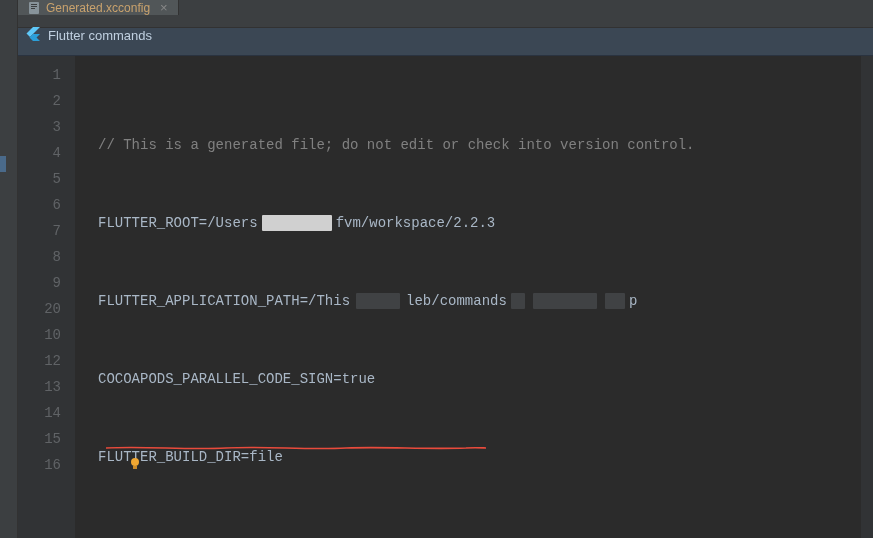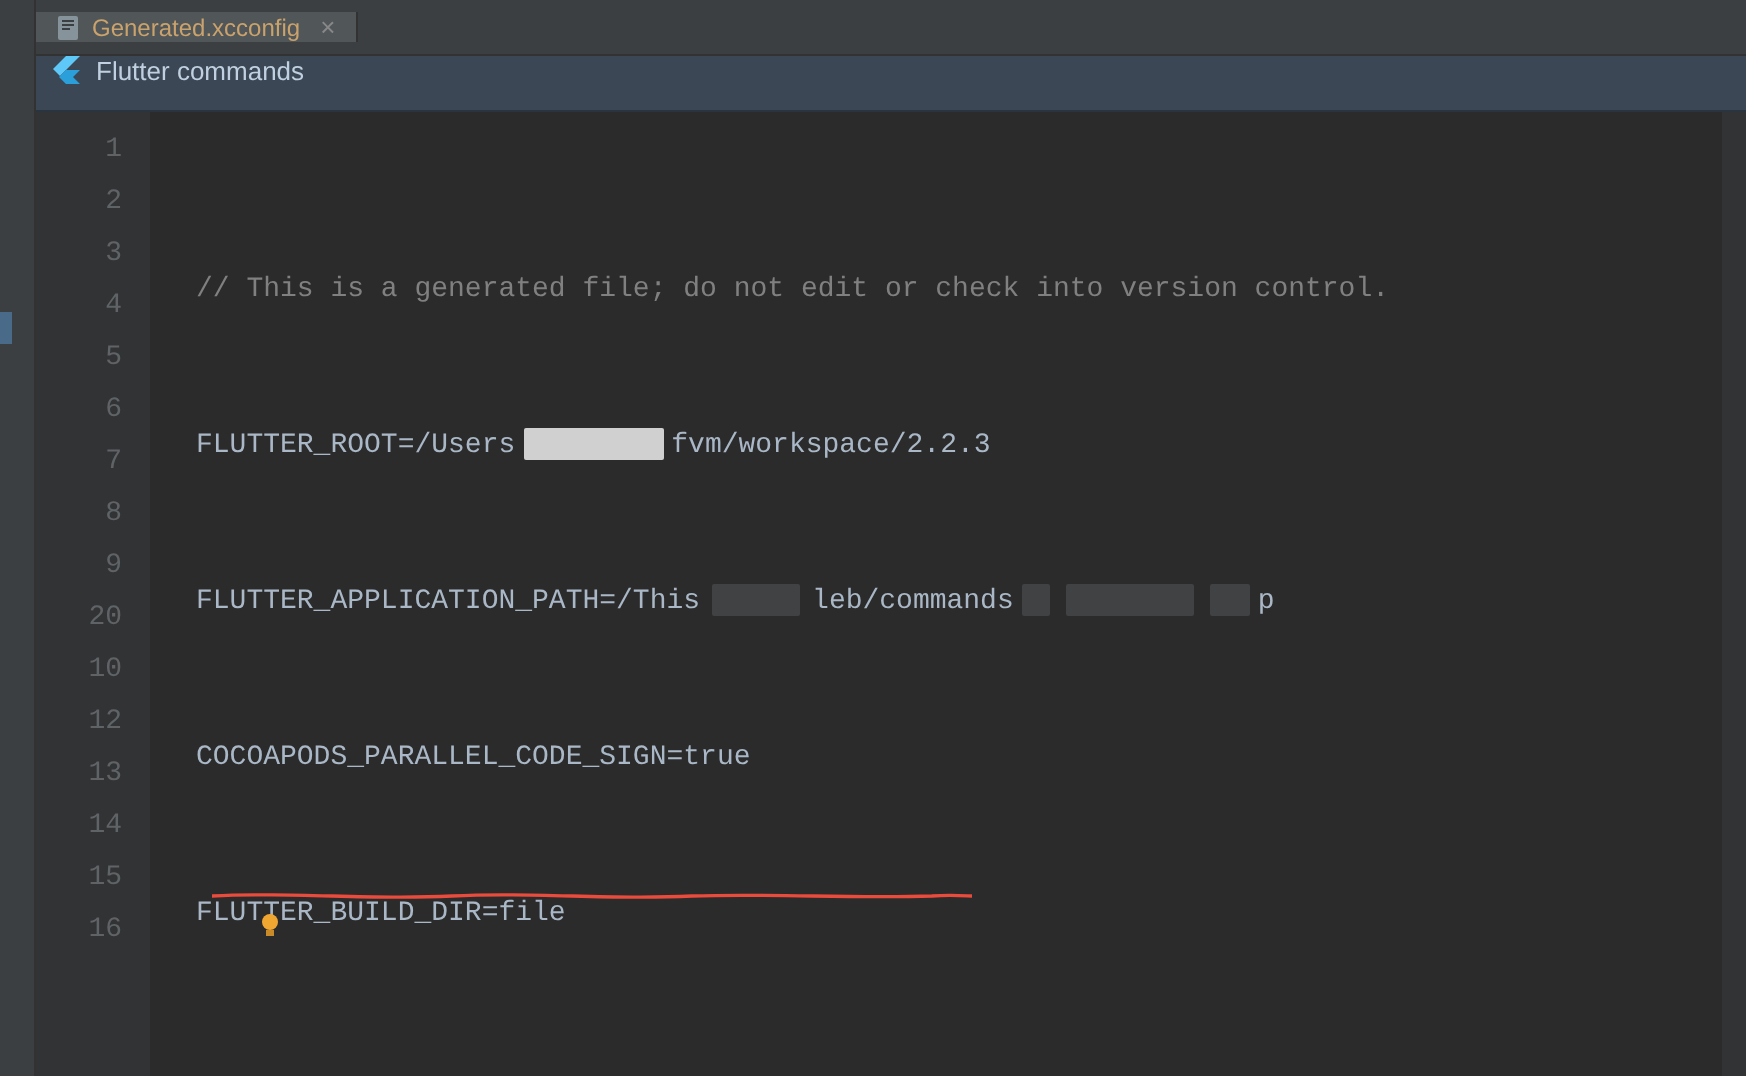--- a/index.html
+++ b/index.html
@@ -30,21 +30,21 @@
   }
   .tab-bar {
     position: absolute;
     left: 18px;
     top: 0;
     right: 0;
     height: 28px;
     background: #3c3f41;
     border-bottom: 1px solid #323232;
     display: flex;
-    align-items: center;
+    align-items: flex-start;
   }
   .tab {
     display: flex;
     align-items: center;
     gap: 6px;
     padding: 0 10px;
     background: #515658;
     color: #bbbbbb;
     font-family: sans-serif;
     font-size: 12px;
@@ -59,23 +59,23 @@
   .tab-icon svg { display:block; }
   .banner {
     position: absolute;
     left: 18px;
     top: 28px;
     right: 0;
     height: 28px;
     background: #3b4754;
     border-bottom: 1px solid #2a3340;
     display: flex;
-    align-items: flex-start;
+    align-items: flex-end;
     gap: 8px;
-    padding: 0 8px;
+    padding: 12px 8px;
     font-family: sans-serif;
     font-size: 13px;
     color: #c0d0e0;
   }
   .banner .flutter-icon svg { display:block; }
   .editor {
     position: absolute;
     left: 18px;
     top: 56px;
     right: 0;

